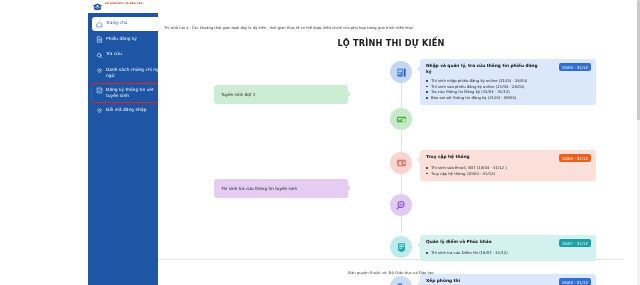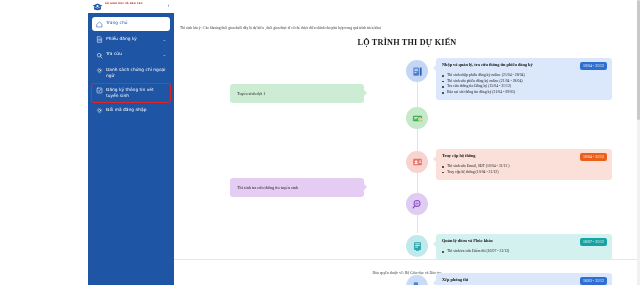--- a/index.html
+++ b/index.html
@@ -68,24 +68,24 @@
   .nav-item.active .lbl { color: #1f55a5; font-weight: normal; }
   .nav-item.active .ico svg * { stroke: #1f55a5; }
   .nav-item.highlight {
     outline: 1.4px solid #e02424;
     outline-offset: 0px;
     border-radius: 2px;
   }
 
   
   .main {
-    position: absolute; left: 174px; top: 0;
+    position: absolute; left: 158px; top: 0;
     width: 466px; height: 285px;
     background: #ffffff;
-    display: flex; flex-direction: column; font-family: Liberation Serif, serif;
+    display: flex; flex-direction: column;
   }
   .notice {
     margin: 26px 0 0 0; padding: 0 6px 0 6px;
     font-size: 3.6px; color: #333333; text-align: left;
     letter-spacing: .02px;
   }
   .page-title {
     margin-top: 8px;
     text-align: center;
     font-size: 8.2px; font-weight: bold; color: #1a1a1a;

